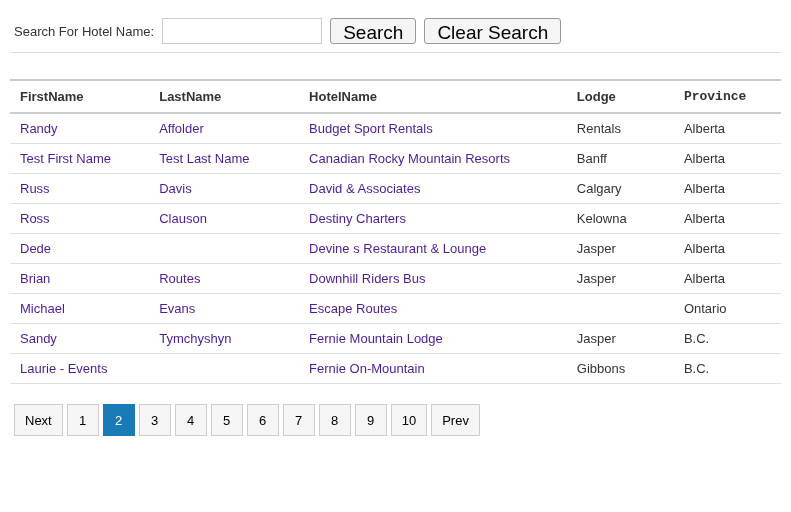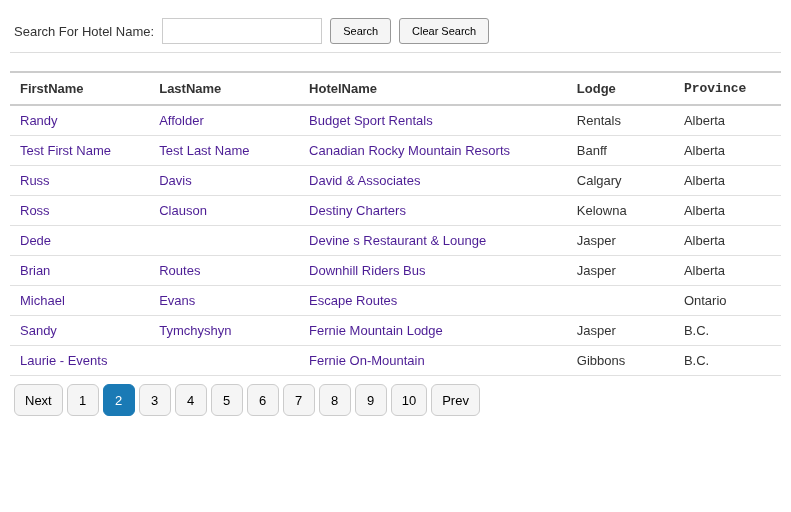--- a/index.html
+++ b/index.html
@@ -11,21 +11,21 @@
       padding: 10px;
       width: 791px;
     }
 
     .search-bar {
       display: flex;
       align-items: center;
       gap: 8px;
       padding: 8px 4px;
       border-bottom: 1px solid #ddd;
-      margin-bottom: 18px;
+      margin-bottom: 26px;
     }
 
     .search-label {
       font-size: 13px;
       white-space: nowrap;
     }
 
     .search-input {
       border: 1px solid #ccc;
       padding: 3px 6px;
@@ -33,28 +33,28 @@
       width: 160px;
       font-size: 13px;
     }
 
     .btn {
       border: 1px solid #999;
       background: #f5f5f5;
       padding: 3px 12px;
       height: 26px;
       cursor: pointer;
-      font-size: 11px;
+      font-size: 19px;
       border-radius: 3px;
     }
 
     table {
       width: 100%;
       border-collapse: collapse;
-      margin-bottom: 2px;
+      margin-bottom: 14px;
     }
 
     thead tr {
       border-top: 2px solid #ccc;
       border-bottom: 2px solid #ccc;
     }
 
     th {
       text-align: left;
       padding: 8px 10px;
@@ -82,21 +82,21 @@
     }
 
     .page-btn {
       border: 1px solid #ccc;
       background: #f5f5f5;
       padding: 4px 10px;
       min-width: 32px;
       height: 32px;
       cursor: pointer;
       font-size: 13px;
-      border-radius: 6px;
+      border-radius: 0;
       text-align: center;
     }
     .page-btn.active {
       background: #1a7ab5;
       color: #fff;
       border-color: #1a7ab5;
     }
 
     .col-firstname { width: 130px; }
     .col-lastname  { width: 140px; }

